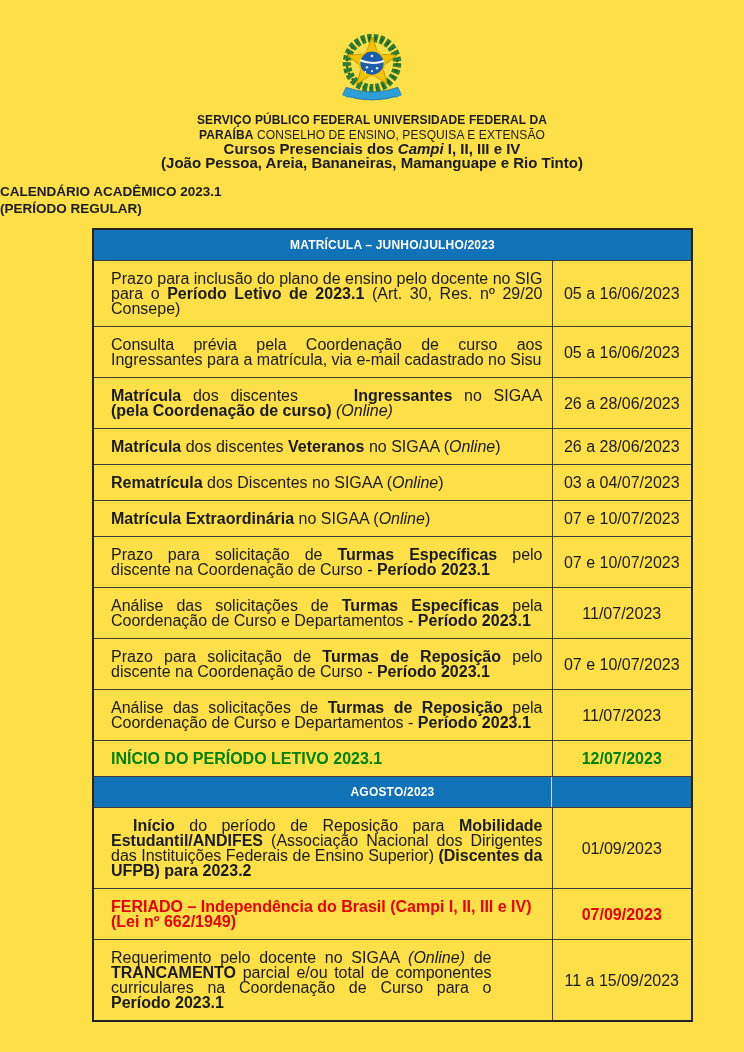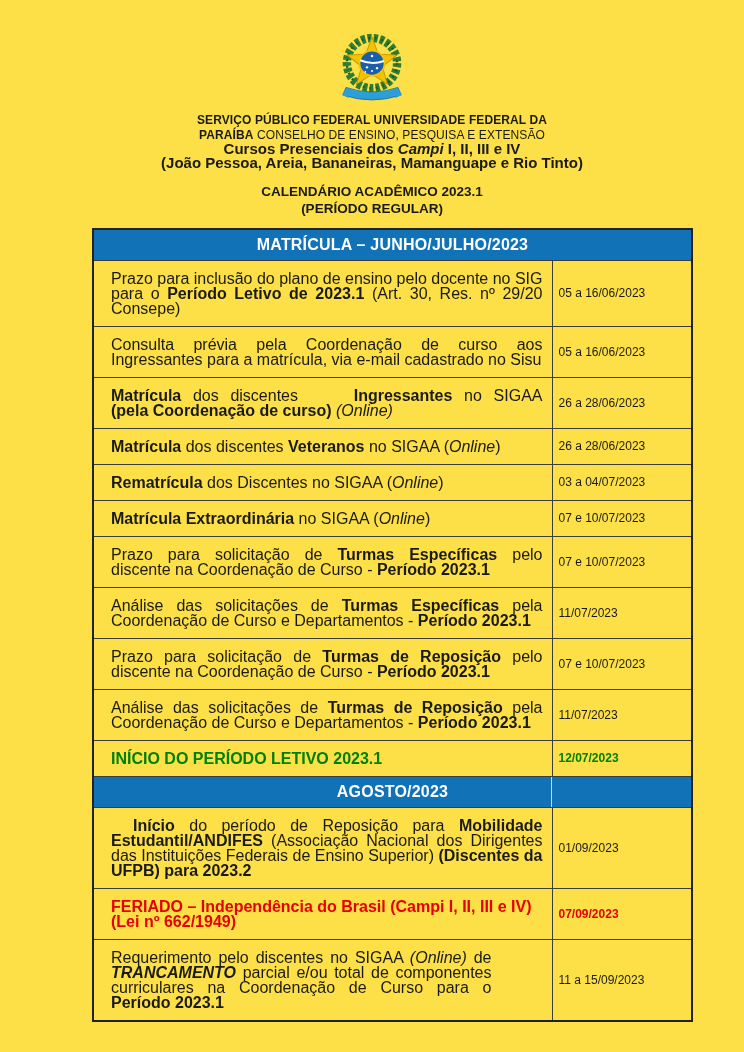--- a/index.html
+++ b/index.html
@@ -12,48 +12,48 @@
   .page{position:relative;width:744px;height:1052px;overflow:hidden;background:#fde047;}
 
   .logo-wrap{text-align:center;padding-top:28px;line-height:0;}
 
   .letterhead{text-align:center;margin-top:3px;}
   .lh-big{font-size:12px;font-weight:bold;line-height:14.5px;letter-spacing:.1px;}
   .lh-big .regular{font-weight:normal;}
   .lh-small{font-size:15px;font-weight:bold;line-height:13.5px;}
   .lh-small em{font-style:italic;}
 
-  .doc-title{text-align:center;font-weight:bold;font-size:13.5px;line-height:16.5px;margin-top:15px;}
+  .doc-title{text-align:left;font-weight:bold;font-size:13.5px;line-height:16.5px;margin-top:15px;}
 
   table.calendar{
     border-collapse:collapse;table-layout:fixed;
     width:599px;margin:11px 0 0 92px;
     border:2px solid #222;
   }
   .calendar td{border:1px solid #3d3d3d;}
 
   td.month{
     background:var(--header-blue,#1172b8);
     color:#ffffff;font-weight:bold;text-align:center;
-    font-size:16px;line-height:14px;padding:8px 8px;
+    font-size:12px;line-height:14px;padding:8px 8px;
     position:relative;letter-spacing:.2px;
   }
   td.month .cell-divider{
     position:absolute;top:0;bottom:0;right:139px;width:1px;
     background:rgba(255,255,255,.75);
   }
 
   td.desc{
     font-size:16px;line-height:15px;text-align:justify;
     vertical-align:middle;padding:10px 9px 10px 17px;
   }
   td.desc.narrow{padding-right:60px;}
   td.desc.left{text-align:left;}
   td.date{
-    font-size:12px;text-align:left;vertical-align:middle;
+    font-size:16px;text-align:center;vertical-align:middle;
     padding:4px 6px;line-height:15px;
   }
   tr.row-green td{color:var(--period-green,#008000);font-weight:bold;}
   tr.row-red td{color:var(--holiday-red,#e60000);font-weight:bold;}
 </style>
 </head>
 <body>
 
 <div class="page">
 
@@ -157,19 +157,19 @@
         </tr>
         <tr>
           <td class="desc"><span style="font-weight: bold; padding-left: 22px;">Início</span><span> do período de Reposição para </span><span style="font-weight: bold;">Mobilidade Estudantil/ANDIFES</span><span> (Associação Nacional dos Dirigentes das Instituições Federais de Ensino Superior) </span><span style="font-weight: bold;">(Discentes da UFPB) para 2023.2</span></td>
           <td class="date">01/09/2023</td>
         </tr>
         <tr class="row-red">
           <td class="desc left"><span style="font-weight: bold;">FERIADO – Independência do Brasil (Campi I, II, III e IV)</span><br><span style="font-weight: bold;">(Lei nº 662/1949)</span></td>
           <td class="date">07/09/2023</td>
         </tr>
         <tr>
-          <td class="desc narrow"><span>Requerimento pelo discentes no SIGAA </span><span style="font-style: italic;">(Online)</span><span> de </span><span style="font-weight: bold; font-style: italic;">TRANCAMENTO</span><span> parcial e/ou total de componentes curriculares na Coordenação de Curso para o </span><span style="font-weight: bold;">Período 2023.1</span></td>
+          <td class="desc narrow"><span>Requerimento pelo docente no SIGAA </span><span style="font-style: italic;">(Online)</span><span> de </span><span style="font-weight: bold;">TRANCAMENTO</span><span> parcial e/ou total de componentes curriculares na Coordenação de Curso para o </span><span style="font-weight: bold;">Período 2023.1</span></td>
           <td class="date">11 a 15/09/2023</td>
         </tr>
       </tbody>
   </table>
 
 </div>
 
 </body></html>

